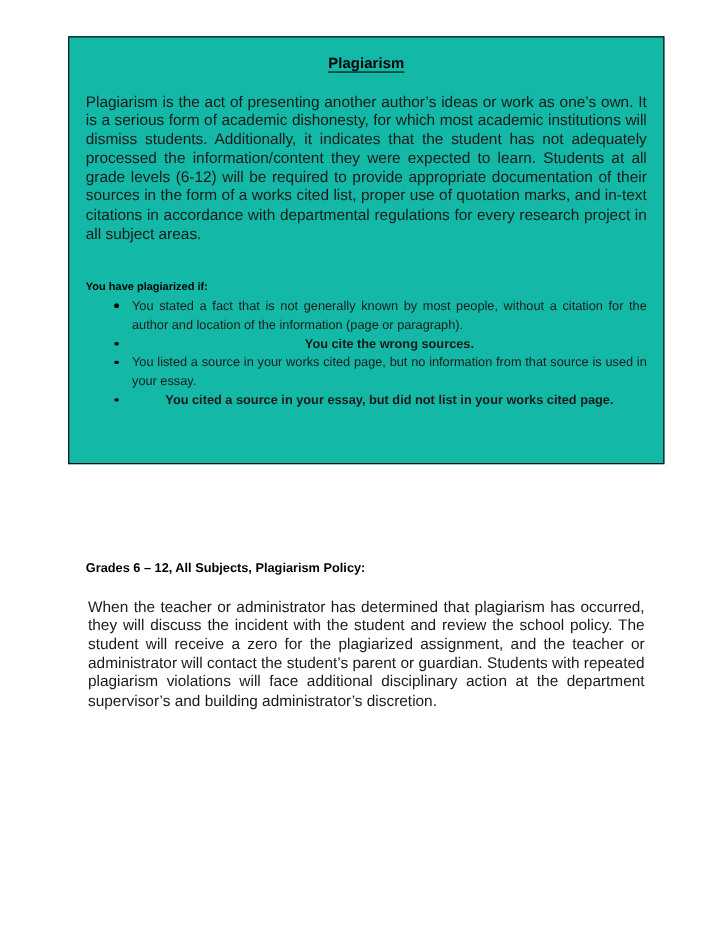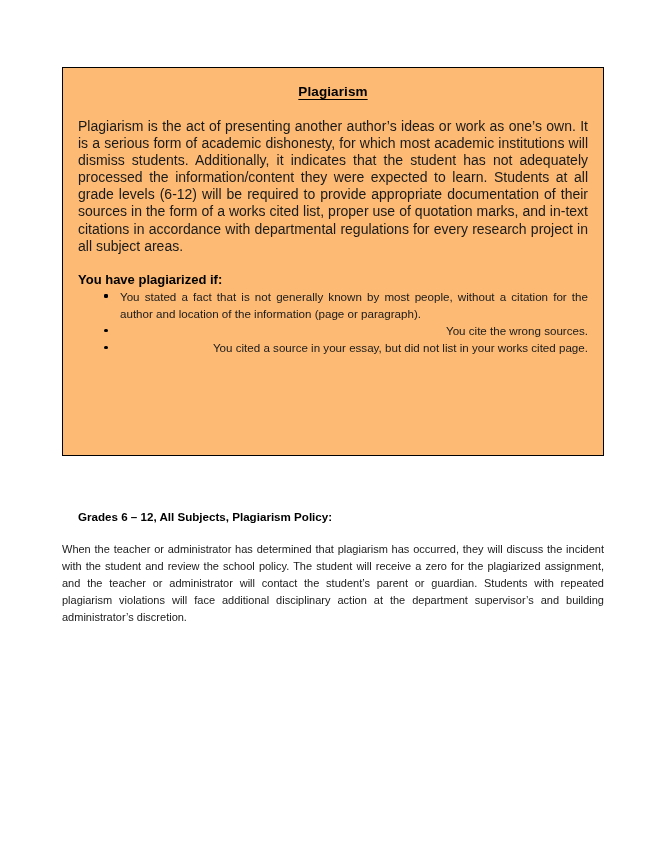--- a/index.html
+++ b/index.html
@@ -22,27 +22,27 @@
     left: 0;
     width: 662px;
     height: 857px;
     background: #ffffff;
   }
 
   
   .policy-box {
     position: absolute;
     left: 62px;
-    top: 67px;
+    top: 33px;
     width: 542px;
     min-height: 389px;
     box-sizing: border-box;
     border: 1.4px solid #000000;
     padding: 10px 15px 12px 15px;
-    background: #fdba74;
+    background: #14b8a6;
   }
 
   .doc-title {
     text-align: center;
     font-size: 13.5px;
     font-weight: bold;
     text-decoration: underline;
     text-underline-offset: 2.5px;
     margin: 6px 0 0 0;
     letter-spacing: 0.1px;
@@ -52,22 +52,22 @@
   .intro-para {
     margin: 19px 0 0 0;
     font-size: 14px;
     line-height: 17.1px;
     text-align: justify;
     text-justify: inter-word;
     color: #1a1a1a;
   }
 
   .list-heading {
-    margin: 16px 0 0 0;
-    font-size: 13px;
+    margin: 32px 0 0 0;
+    font-size: 10px;
     font-weight: bold;
     line-height: 17.1px;
     color: #000000;
   }
 
   .plag-list {
     list-style: none;
     margin: 0;
     padding: 0;
   }
@@ -88,43 +88,44 @@
     left: 26px;
     top: 6.5px;
     width: 3.6px;
     height: 3.6px;
     border-radius: 50%;
     background: #000000;
   }
 
   
   .plag-list li.short {
-    text-align: right;
+    text-align: center;
+    font-weight: bold;
   }
 
   
   .policy-section {
     position: absolute;
     left: 62px;
     top: 492px;
     width: 542px;
   }
 
   .section-heading {
     font-size: 11.6px;
     font-weight: bold;
     line-height: 17.1px;
     margin: 16px;
     color: #000000;
   }
 
   .section-para {
-    font-size: 11px;
+    font-size: 14px;
     line-height: 17.1px;
-    margin: 0;
+    margin: 18px;
     text-align: justify;
     text-justify: inter-word;
     color: #1a1a1a;
   }
 </style>
 </head>
 <body>
 
 <div class="page">
 
@@ -141,20 +142,24 @@
         <span class="bullet-dot"></span>
       </li>
       <li>
         <span class="bullet-dot"></span>
         <span>You stated a fact that is not generally known by most people, without a citation for the author and location of the information (page or paragraph).</span>
       </li>
       <li class="short">
         <span class="bullet-dot"></span>
         <span>You cite the wrong sources.</span>
       </li>
+      <li>
+        <span class="bullet-dot"></span>
+        <span>You listed a source in your works cited page, but no information from that source is used in your essay.</span>
+      </li>
       <li class="short">
         <span class="bullet-dot"></span>
         <span>You cited a source in your essay, but did not list in your works cited page.</span>
       </li>
     </ul>
 
   </div>
 
   <div class="policy-section">
     <p class="section-heading">Grades 6 – 12, All Subjects, Plagiarism Policy:</p>

